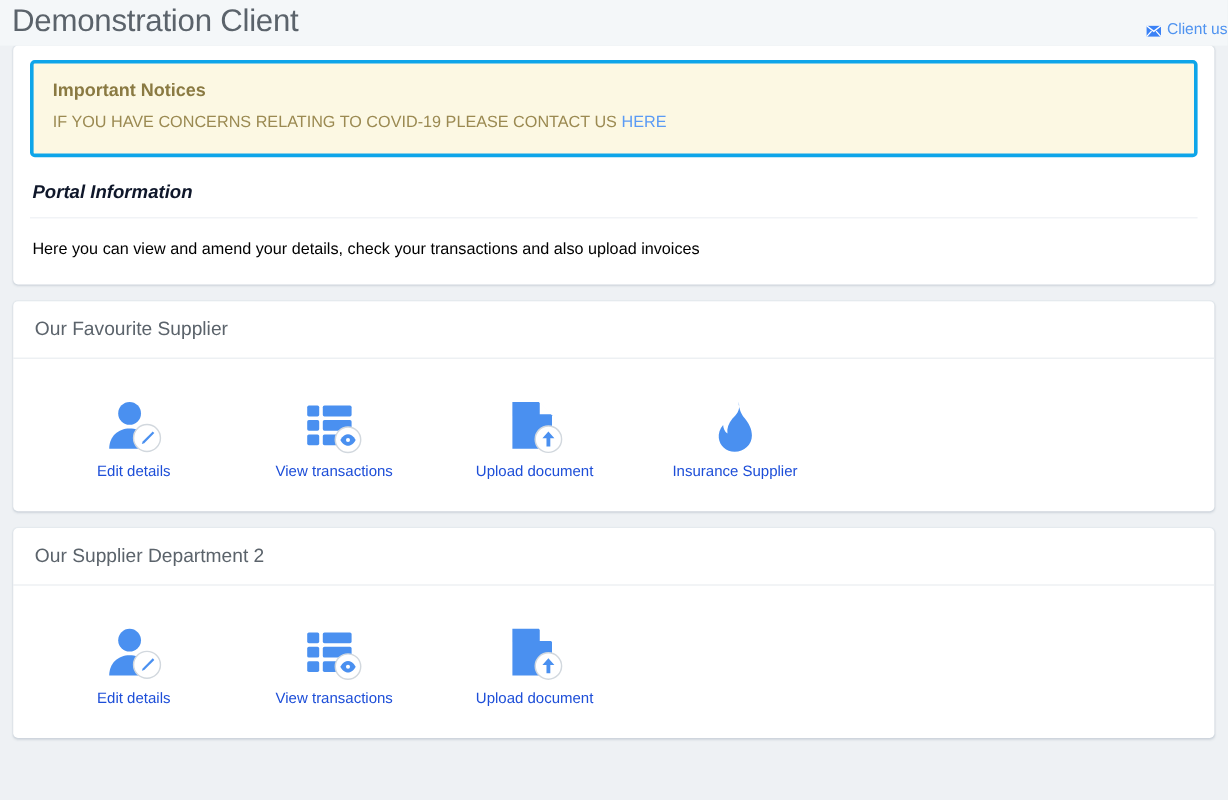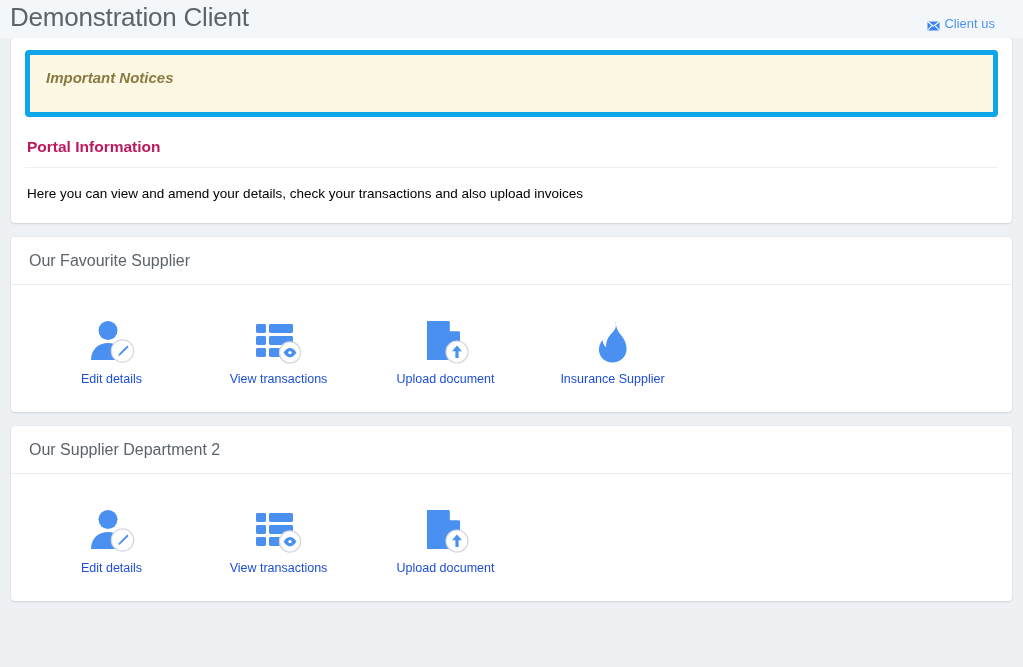--- a/index.html
+++ b/index.html
@@ -19,21 +19,21 @@
     position: relative;
     width: 1023px;
     height: 667px;
     box-sizing: border-box;
   }
 
   
   .topbar {
     position: relative;
     height: 38px;
-    padding: 0 28px 0 10px;
+    padding: 0 0 0 10px;
     display: flex;
     align-items: flex-start;
     justify-content: space-between;
     background: #f4f7f9;
   }
   .client-title {
     font-size: 26px;
     font-weight: 400;
     color: #5b636b;
     line-height: 32px;
@@ -74,50 +74,50 @@
     color: #5b636b;
     font-weight: 400;
   }
   .card-body {
     padding: 14px 17px 22px 17px;
   }
 
   
   .notice {
     background: #fcf8e3;
-    border: 5px solid #0ea5e9;
+    border: 3px solid #0ea5e9;
     border-radius: 4px;
     padding: 14px 31px 17px 16px;
     margin: 0 0 4px 0;
-    font-style: italic;
   }
   .notice-title {
     font-size: 15px;
     font-weight: bold;
     color: #8a7a42;
     margin-bottom: 9px;
   }
   .notice-text {
     font-size: 13.5px;
     color: #9b8a52;
     line-height: 18px;
   }
   .notice-text .here-link {
     color: #5b9bf5;
     text-decoration: none;
     cursor: pointer;
   }
 
   .section-title {
     font-size: 15.5px;
-    color: #be185d;
+    color: #0f172a;
     font-weight: bold;
     padding: 17px 2px 11px 2px;
     border-bottom: 1px solid #eef1f4;
     margin: 0 0 0 0;
+    font-style: italic;
   }
   .section-text {
     font-size: 13.5px;
     color: #000000;
     padding: 17px 2px 0 2px;
     line-height: 18px;
   }
 
   
   .actions {
@@ -168,20 +168,21 @@
       </span>
       <span>Client us</span>
     </a>
   </div>
 
   <div class="card">
     <div class="card-body" style="padding:12px 14px 20px 14px;">
 
       <div class="notice">
         <div class="notice-title">Important Notices</div>
+        <div class="notice-text"><span>IF YOU HAVE CONCERNS RELATING TO COVID-19 PLEASE CONTACT US </span><a class="here-link">HERE</a></div>
       </div>
 
       <div class="section-title">Portal Information</div>
       <div class="section-text">Here you can view and amend your details, check your transactions and also upload invoices</div>
     </div>
   </div>
 
   <div class="card">
     <div class="card-header">Our Favourite Supplier</div>
     <div class="card-body">

